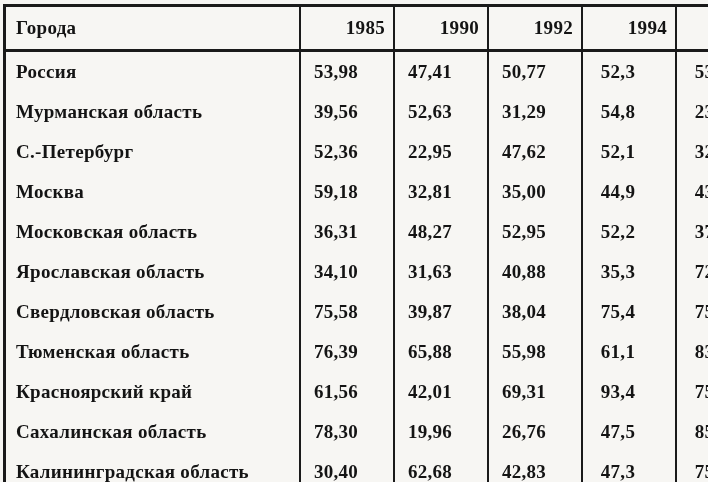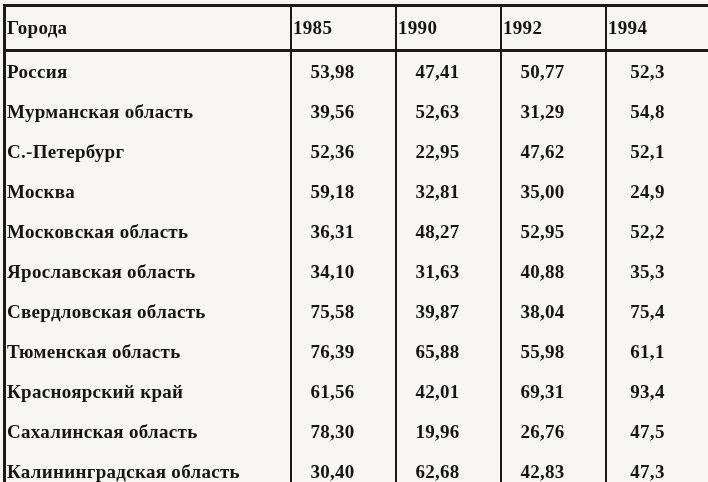--- a/index.html
+++ b/index.html
@@ -44,26 +44,26 @@
     height: 40px;
     vertical-align: middle;
   }
   .scan-table tbody td {
     height: 38px;
     vertical-align: middle;
   }
   .col-region {
     width: 282px;
     text-align: left;
-    padding-left: 1px;
+    padding-left: 10px;
   }
   .col-year {
     width: 83px;
-    text-align: left;
-    padding-right: 19px;
+    text-align: right;
+    padding-right: 8px;
   }
   .num {
     text-align: center;
     padding-right: 23px;
   }
 </style>
 </head>
 <body>
 
 <table class="scan-table">
@@ -102,21 +102,21 @@
         <td class="num">22,95</td>
         <td class="num">47,62</td>
         <td class="num">52,1</td>
         <td class="num">32,5</td>
       </tr>
       <tr>
         <td class="col-region">Москва</td>
         <td class="num">59,18</td>
         <td class="num">32,81</td>
         <td class="num">35,00</td>
-        <td class="num">24,9</td>
+        <td class="num">44,9</td>
         <td class="num">43,4</td>
       </tr>
       <tr>
         <td class="col-region">Московская область</td>
         <td class="num">36,31</td>
         <td class="num">48,27</td>
         <td class="num">52,95</td>
         <td class="num">52,2</td>
         <td class="num">37,9</td>
       </tr>

